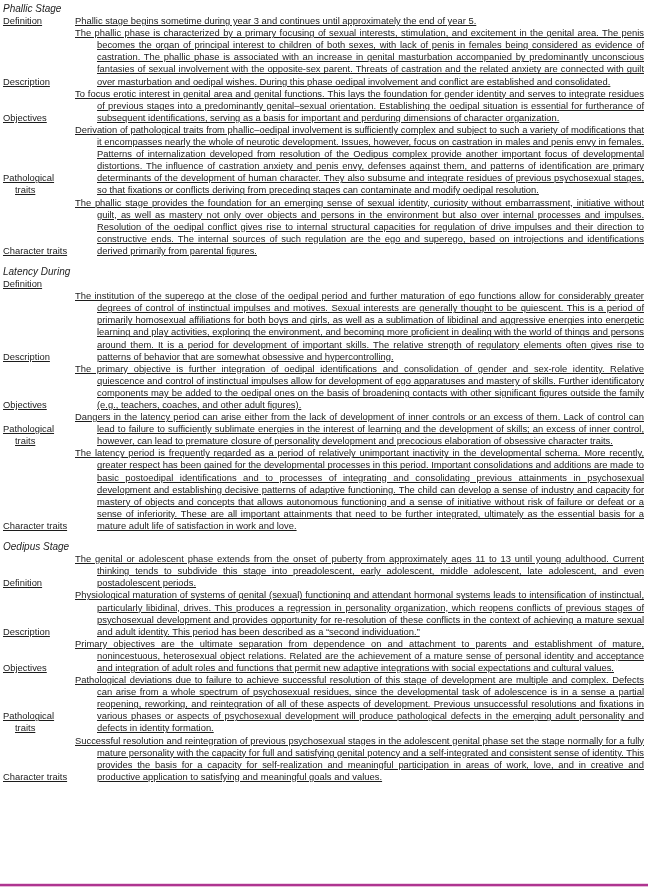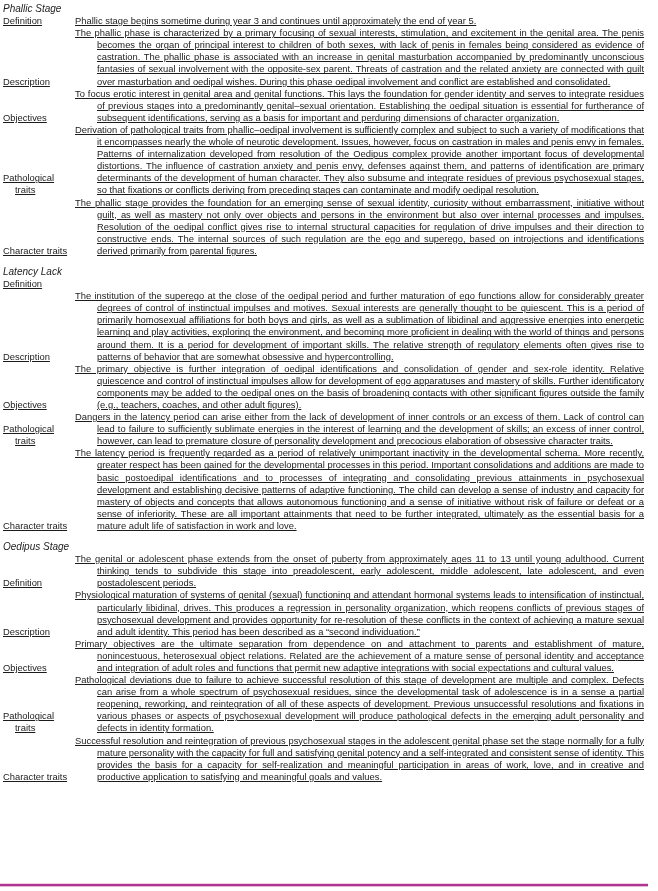--- a/index.html
+++ b/index.html
@@ -80,21 +80,21 @@
   </div>
   <div class="row">
     <div class="row-label">Pathological traits</div>
     <div class="row-text">Derivation of pathological traits from phallic–oedipal involvement is sufficiently complex and subject to such a variety of modifications that it encompasses nearly the whole of neurotic development. Issues, however, focus on castration in males and penis envy in females. Patterns of internalization developed from resolution of the Oedipus complex provide another important focus of developmental distortions. The influence of castration anxiety and penis envy, defenses against them, and patterns of identification are primary determinants of the development of human character. They also subsume and integrate residues of previous psychosexual stages, so that fixations or conflicts deriving from preceding stages can contaminate and modify oedipal resolution.</div>
   </div>
   <div class="row">
     <div class="row-label">Character traits</div>
     <div class="row-text">The phallic stage provides the foundation for an emerging sense of sexual identity, curiosity without embarrassment, initiative without guilt, as well as mastery not only over objects and persons in the environment but also over internal processes and impulses. Resolution of the oedipal conflict gives rise to internal structural capacities for regulation of drive impulses and their direction to constructive ends. The internal sources of such regulation are the ego and superego, based on introjections and identifications derived primarily from parental figures.</div>
   </div>
 
-  <div class="stage-title spaced">Latency Lack</div>
+  <div class="stage-title spaced">Latency During</div>
   <div class="row">
     <div class="row-label">Definition</div>
   </div>
   <div class="row">
     <div class="row-label">Description</div>
     <div class="row-text">The institution of the superego at the close of the oedipal period and further maturation of ego functions allow for considerably greater degrees of control of instinctual impulses and motives. Sexual interests are generally thought to be quiescent. This is a period of primarily homosexual affiliations for both boys and girls, as well as a sublimation of libidinal and aggressive energies into energetic learning and play activities, exploring the environment, and becoming more proficient in dealing with the world of things and persons around them. It is a period for development of important skills. The relative strength of regulatory elements often gives rise to patterns of behavior that are somewhat obsessive and hypercontrolling.</div>
   </div>
   <div class="row">
     <div class="row-label">Objectives</div>
     <div class="row-text">The primary objective is further integration of oedipal identifications and consolidation of gender and sex-role identity. Relative quiescence and control of instinctual impulses allow for development of ego apparatuses and mastery of skills. Further identificatory components may be added to the oedipal ones on the basis of broadening contacts with other significant figures outside the family (e.g., teachers, coaches, and other adult figures).</div>

